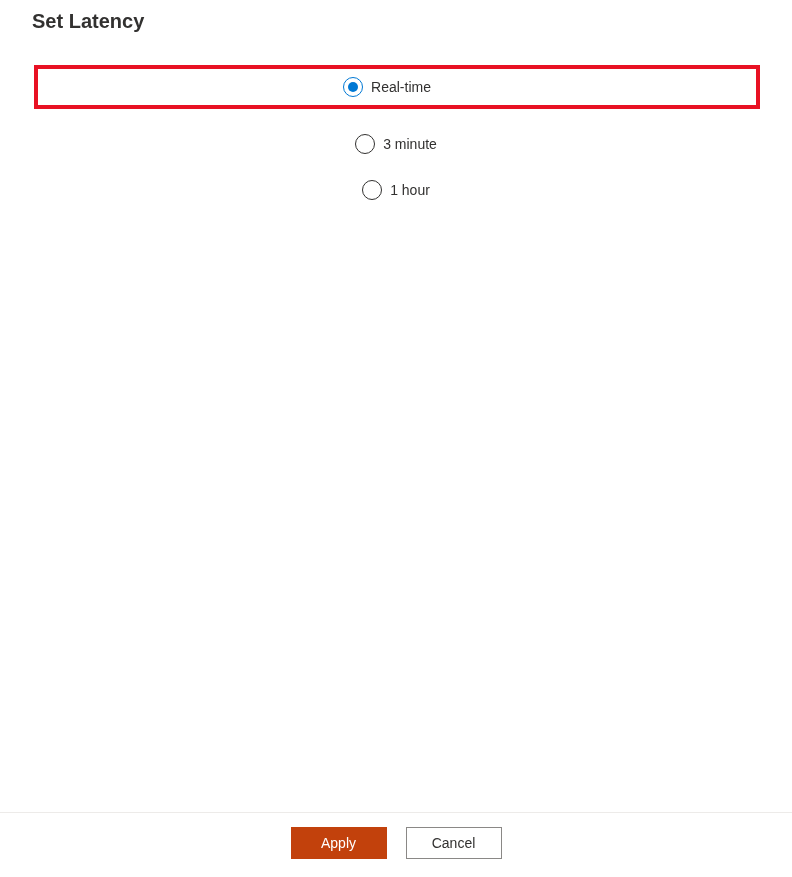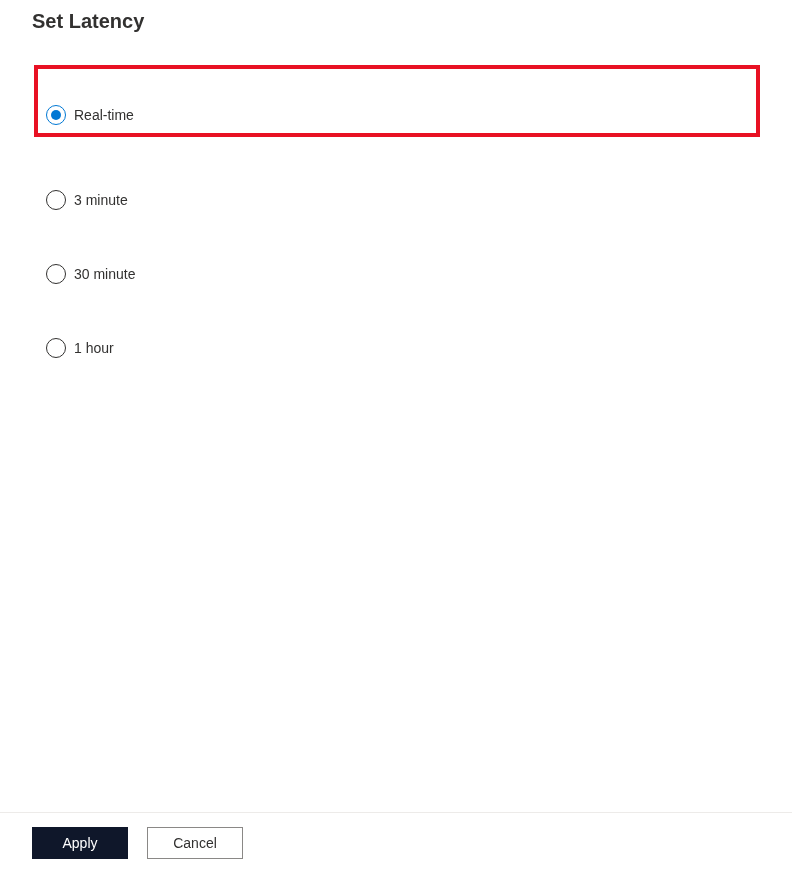--- a/index.html
+++ b/index.html
@@ -1,18 +1,19 @@
 <!DOCTYPE html>
 <html><head>
   <meta charset="utf-8">
   <style>
     * {
       box-sizing: border-box;
       margin: 0;
       padding: 0;
+      justify-content: center;
     }
     body {
       font-family: "Segoe UI", -apple-system, BlinkMacSystemFont, sans-serif;
       background: #ffffff;
       width: 792px;
       height: 877px;
       position: relative;
       overflow: hidden;
     }
     .panel {
@@ -45,21 +46,20 @@
       padding: 8px 28px 8px 8px;
       margin-left: 2px;
       margin-bottom: 12px;
     }
     .radio-row {
       display: flex;
       align-items: center;
       gap: 8px;
       padding: 13px 14px;
       cursor: pointer;
-      margin-top: 28px;
     }
     .highlighted .radio-row {
       padding: 0;
     }
     .radio-outer {
       width: 20px;
       height: 20px;
       border-radius: 50%;
       border: 1px solid #323130;
       display: flex;
@@ -93,21 +93,21 @@
     .btn {
       min-width: 96px;
       height: 32px;
       font-size: 14px;
       font-family: inherit;
       border: none;
       cursor: pointer;
       padding: 0 16px;
     }
     .btn-primary {
-      background: #0f172a;
+      background: #c2410c;
       color: #ffffff;
     }
     .btn-secondary {
       background: #ffffff;
       color: #323130;
       border: 1px solid #8a8886;
       margin-left: 9px;
     }
   </style>
 </head>
@@ -131,26 +131,20 @@
         </label>
       </span>
 
       <label class="radio-row">
         <span class="radio-outer">
           
         </span>
         <span class="radio-label">3 minute</span>
       </label>
 
-      <label class="radio-row">
-        <span class="radio-outer">
-          
-        </span>
-        <span class="radio-label">30 minute</span>
-      </label>
 
       <label class="radio-row">
         <span class="radio-outer">
           
         </span>
         <span class="radio-label">1 hour</span>
       </label>
 
 
     </div>

